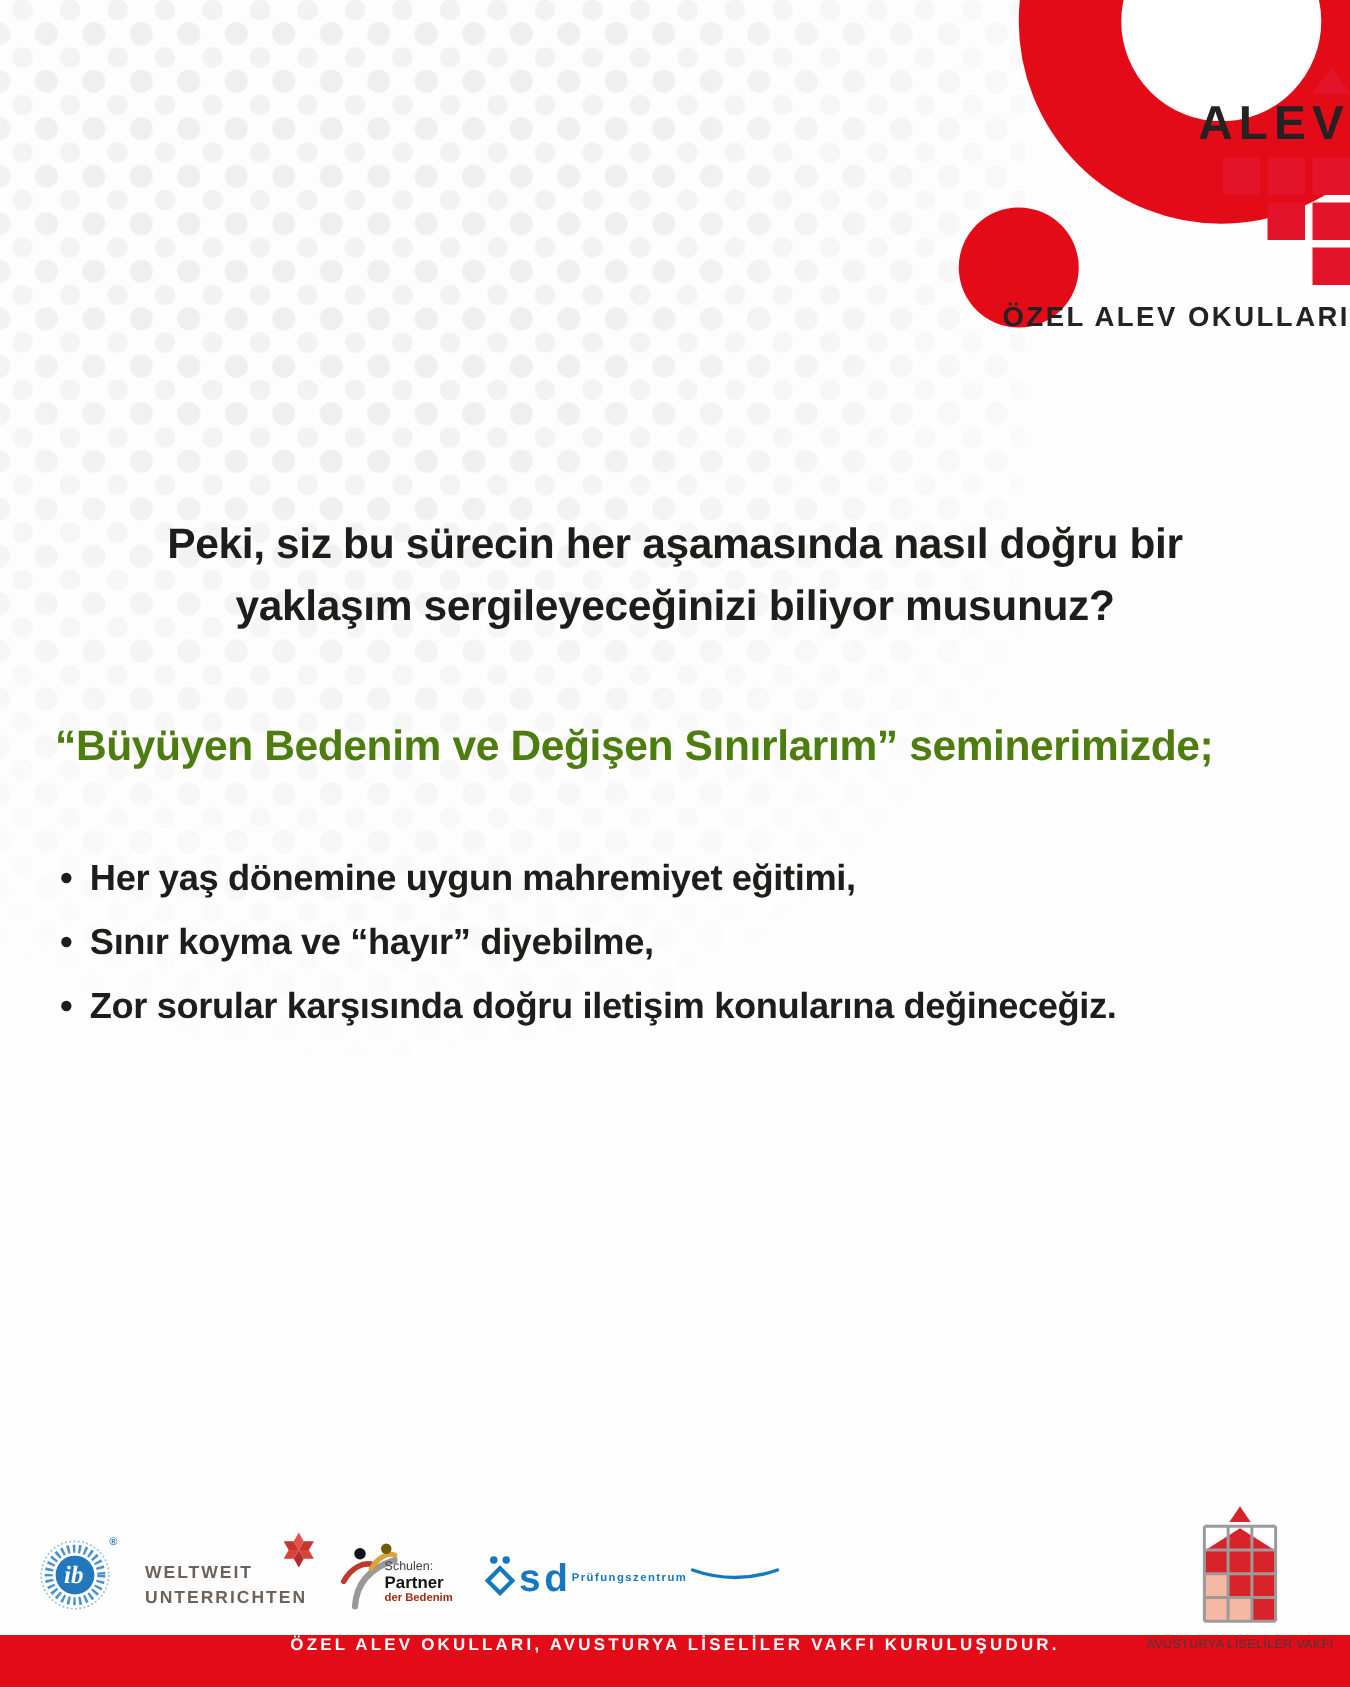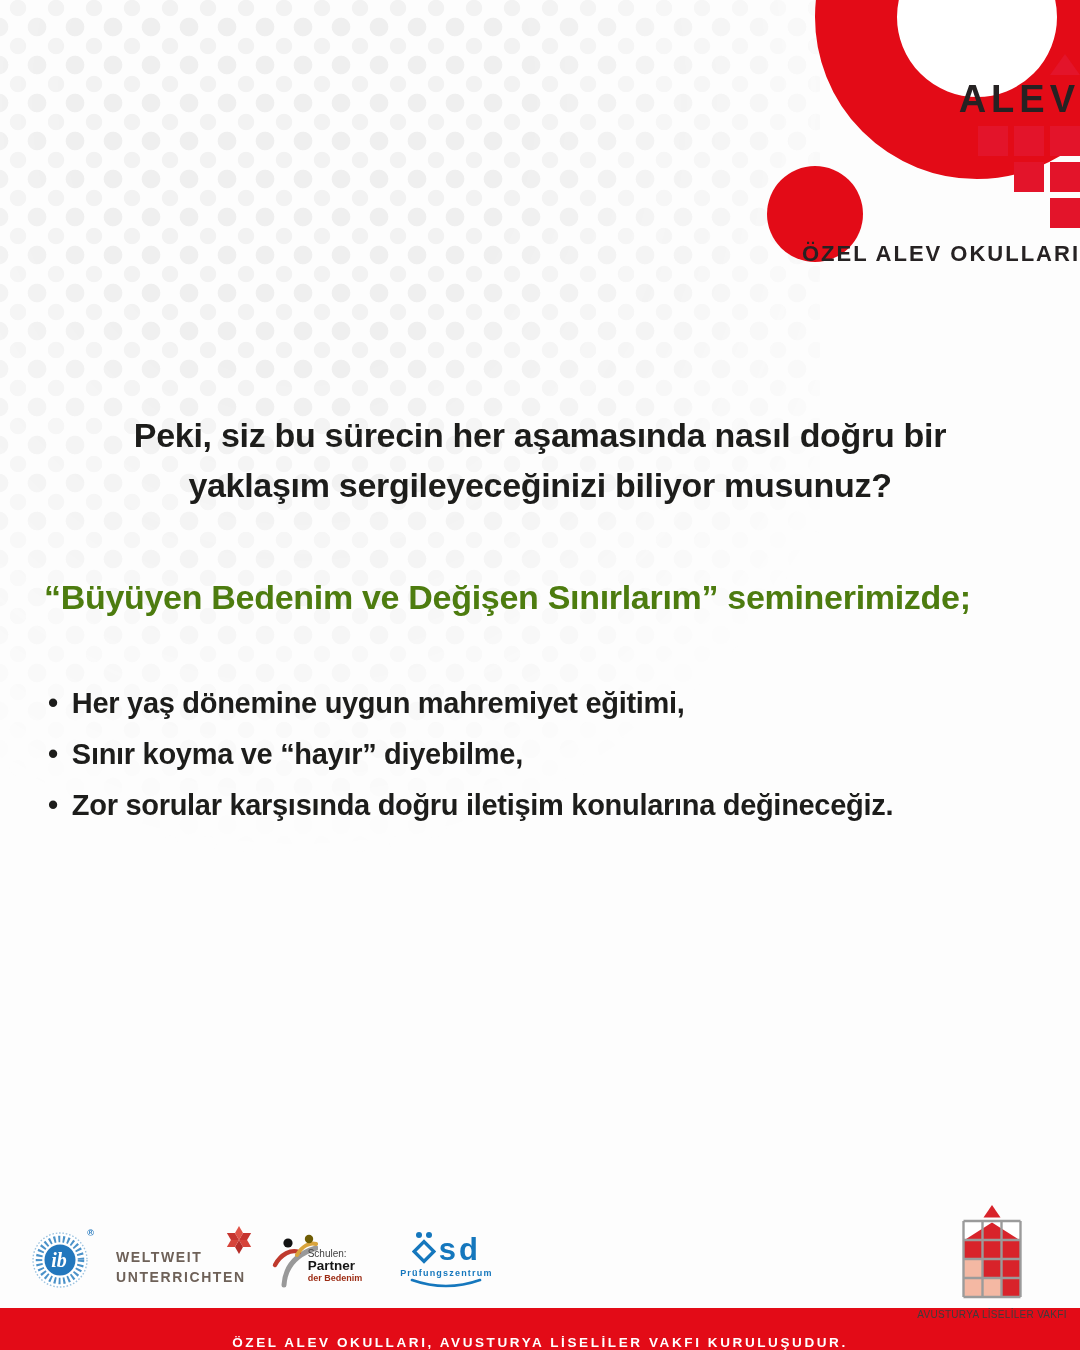--- a/index.html
+++ b/index.html
@@ -87,21 +87,21 @@
   .weltweit .star{position:absolute;top:-8px;right:-8px;}
   .ww-line{
     font-size:14px;font-weight:700;letter-spacing:1.6px;color:#6e6158;
     line-height:1.45;white-space:nowrap;
   }
   .schulen{display:flex;align-items:flex-start;}
   .schulen-text{margin-left:-10px;margin-top:16px;line-height:1.1;}
   .sch-1{font-size:10px;color:#3f3f3f;font-weight:400;}
   .sch-2{font-size:13.5px;color:#161616;font-weight:700;}
   .sch-3{font-size:9px;color:#9c2c14;font-weight:700;}
-  .osd{display:flex;flex-direction:column;align-items:center;margin-left:12px;}
+  .osd{display:flex;flex-direction:row;align-items:center;}
   .osd-row{display:flex;align-items:flex-end;gap:3px;}
   .osd-sd{
     font-size:31px;font-weight:700;color:#1577bd;letter-spacing:3px;
     line-height:0.85;
   }
   .osd-sub{
     margin-top:4px;font-size:9px;font-weight:700;color:#1577bd;letter-spacing:1.2px;
     white-space:nowrap;
     text-align:right;
   }
@@ -109,21 +109,21 @@
   .vakfi{
     position:absolute;right:0px;top:1204px;width:176px;text-align:center;z-index:2;
   }
   .vakfi-label{
     margin-top:4px;font-size:10px;color:#3d3d3d;letter-spacing:0.3px;
     white-space:nowrap;font-weight:400;
   }
   
   .redbar{
     position:absolute;left:0;right:0;top:1308px;height:42px;background:#e30b17;
-    display:flex;align-items:flex-end;justify-content:center;
+    display:flex;align-items:flex-start;justify-content:center;
   }
   .redbar span{
     color:#ffffff;font-size:13.5px;font-weight:700;letter-spacing:2.6px;
     white-space:nowrap;
   }
 </style>
 </head>
 <body>
 
 <div class="poster">

